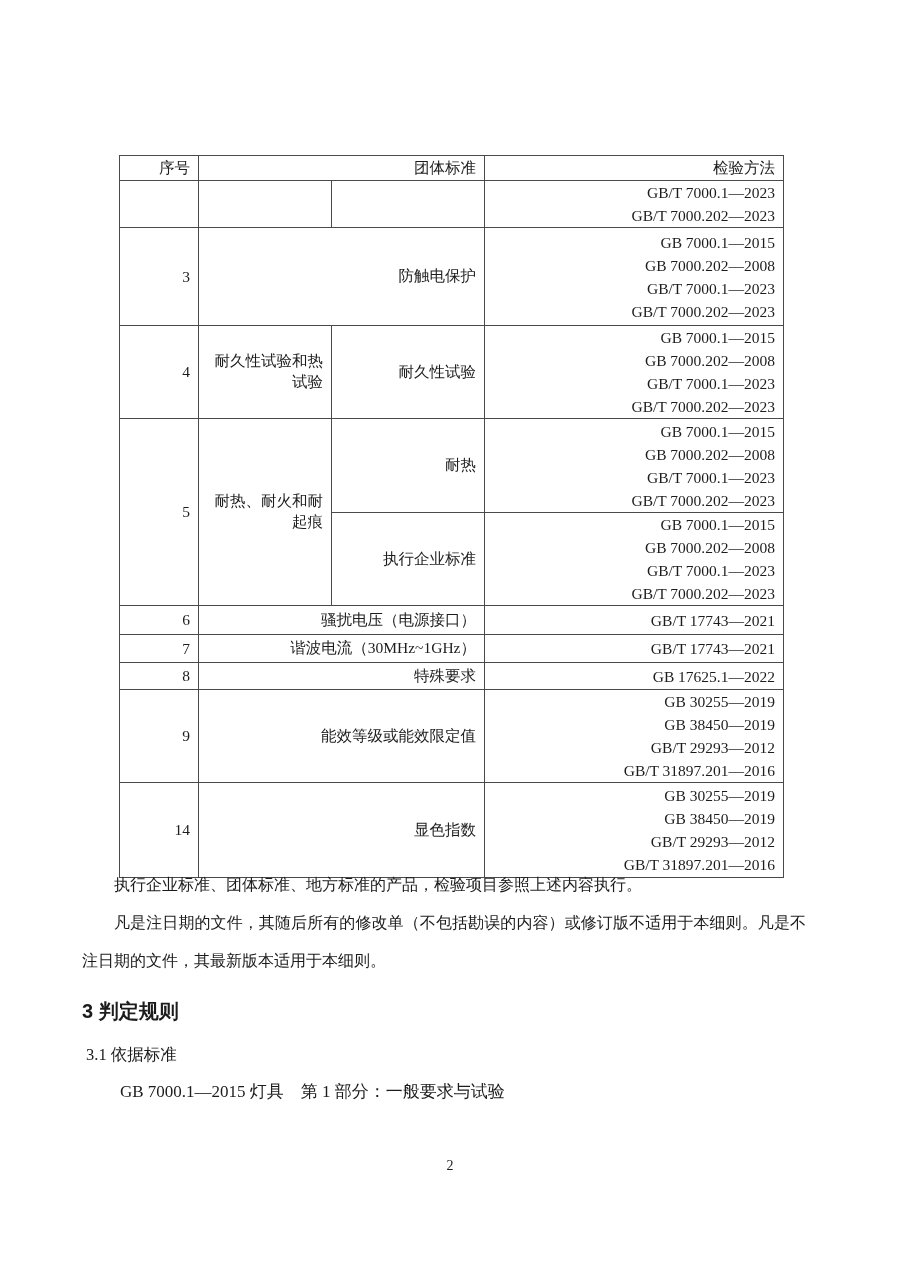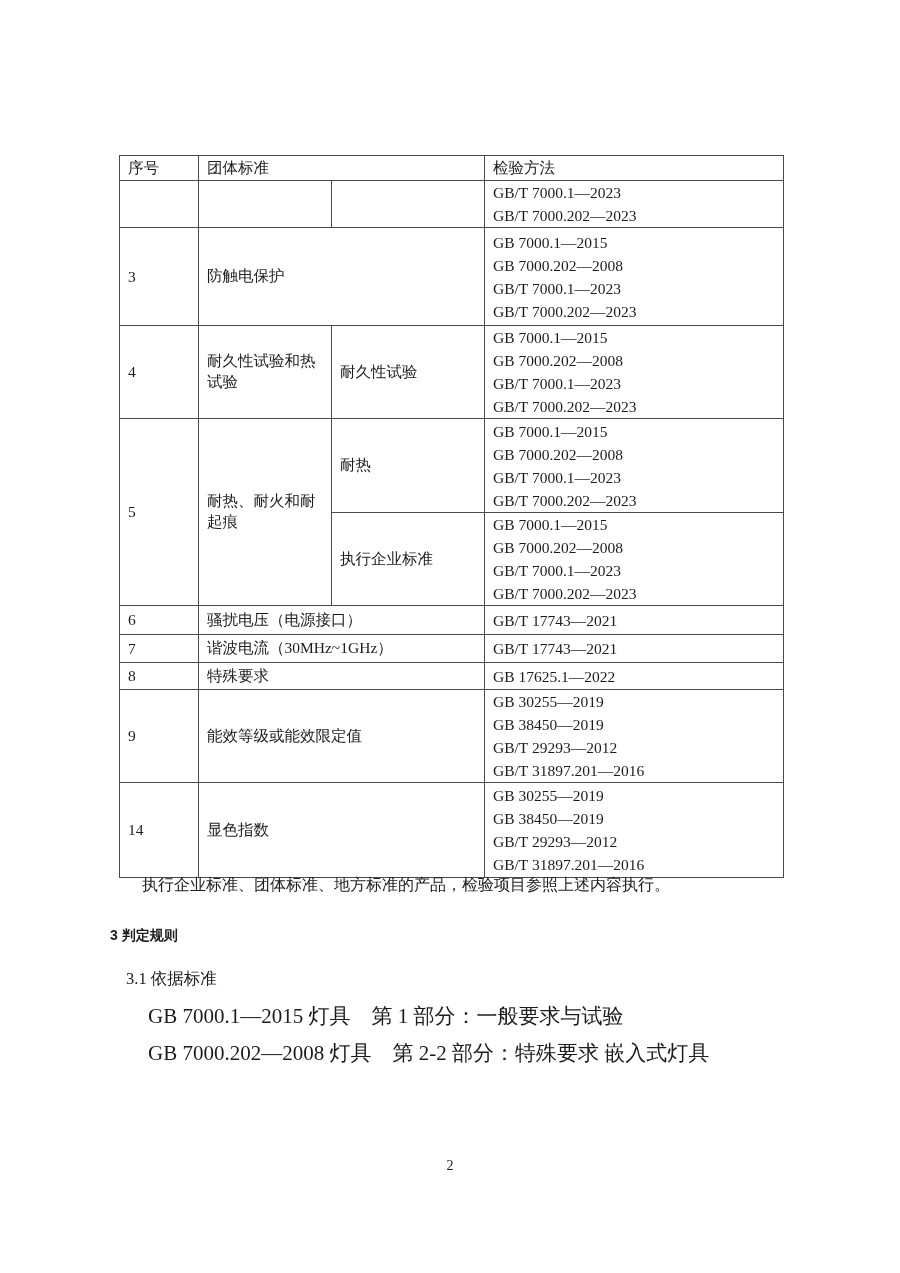--- a/index.html
+++ b/index.html
@@ -15,21 +15,21 @@
 
   
   .table-wrap { position: absolute; top: 155px; left: 119px; }
   table.insp {
     border-collapse: collapse;
     table-layout: fixed;
     width: 664px;
   }
   table.insp td {
     border: 1px solid #4a4a4a;
-    text-align: left;
+    text-align: right;
     vertical-align: middle;
     font-size: 15.5px;
     padding: 0 8px;
     overflow: hidden;
   }
   table.insp td.method div { line-height: 23px; }
   tr.r-header  { height: 25px; }
   tr.r-partial { height: 45px; }
   tr.r-3  { height: 98px; }
   tr.r-4  { height: 87px; }
@@ -38,45 +38,45 @@
   tr.r-6  { height: 29px; }
   tr.r-7  { height: 28px; }
   tr.r-8  { height: 27px; }
   tr.r-9  { height: 90px; }
   tr.r-10 { height: 95px; }
 
   
   .content {
     position: absolute;
     top: 866px; left: 0; right: 12px;
-    padding: 0 110px;
+    padding: 0 82px;
     font-size: 16px;
   }
   .content p.para {
     margin: 0;
     line-height: 38px;
     text-align: justify;
     text-indent: 2em;
   }
   .h3 {
     margin: 18px 0 14px 0;
     font-family: "Liberation Sans", "DejaVu Sans", sans-serif;
     font-weight: bold;
-    font-size: 14px;
+    font-size: 20px;
     line-height: 26px;
   }
   .h31 {
-    margin: 18px 0 0 16px;
+    margin: 18px 0 0 4px;
     font-size: 16.5px;
     line-height: 26px;
   }
   .std {
     margin: 11px 0 0 0;
     padding-left: 38px;
-    font-size: 21px;
+    font-size: 17px;
     line-height: 26px;
   }
 
   .page-number {
     position: absolute;
     top: 1158px; left: 0;
     width: 100%;
     text-align: center;
     font-size: 14px;
   }
@@ -200,21 +200,21 @@
               <div>GB/T 29293—2012</div>
               <div>GB/T 31897.201—2016</div>
             </td>
         </tr>
       </tbody>
     </table>
   </div>
 
   <div class="content">
     <p class="para">执行企业标准、团体标准、地方标准的产品，检验项目参照上述内容执行。</p>
+    <p class="para">凡是注日期的文件，其随后所有的修改单（不包括勘误的内容）或修订版不适用于本细则。凡是不注日期的文件，其最新版本适用于本细则。</p>
     <div class="h3">3 判定规则</div>
     <div class="h31">3.1 依据标准</div>
     <div class="std">GB 7000.1—2015 灯具　第 1 部分：一般要求与试验</div>
-    <div class="std">GB 7000.202—2008 灯具　第 2-2 部分：特殊要求 嵌入式灯具</div>
   </div>
 
   <div class="page-number">2</div>
 
 </div>
 
 </body></html>

